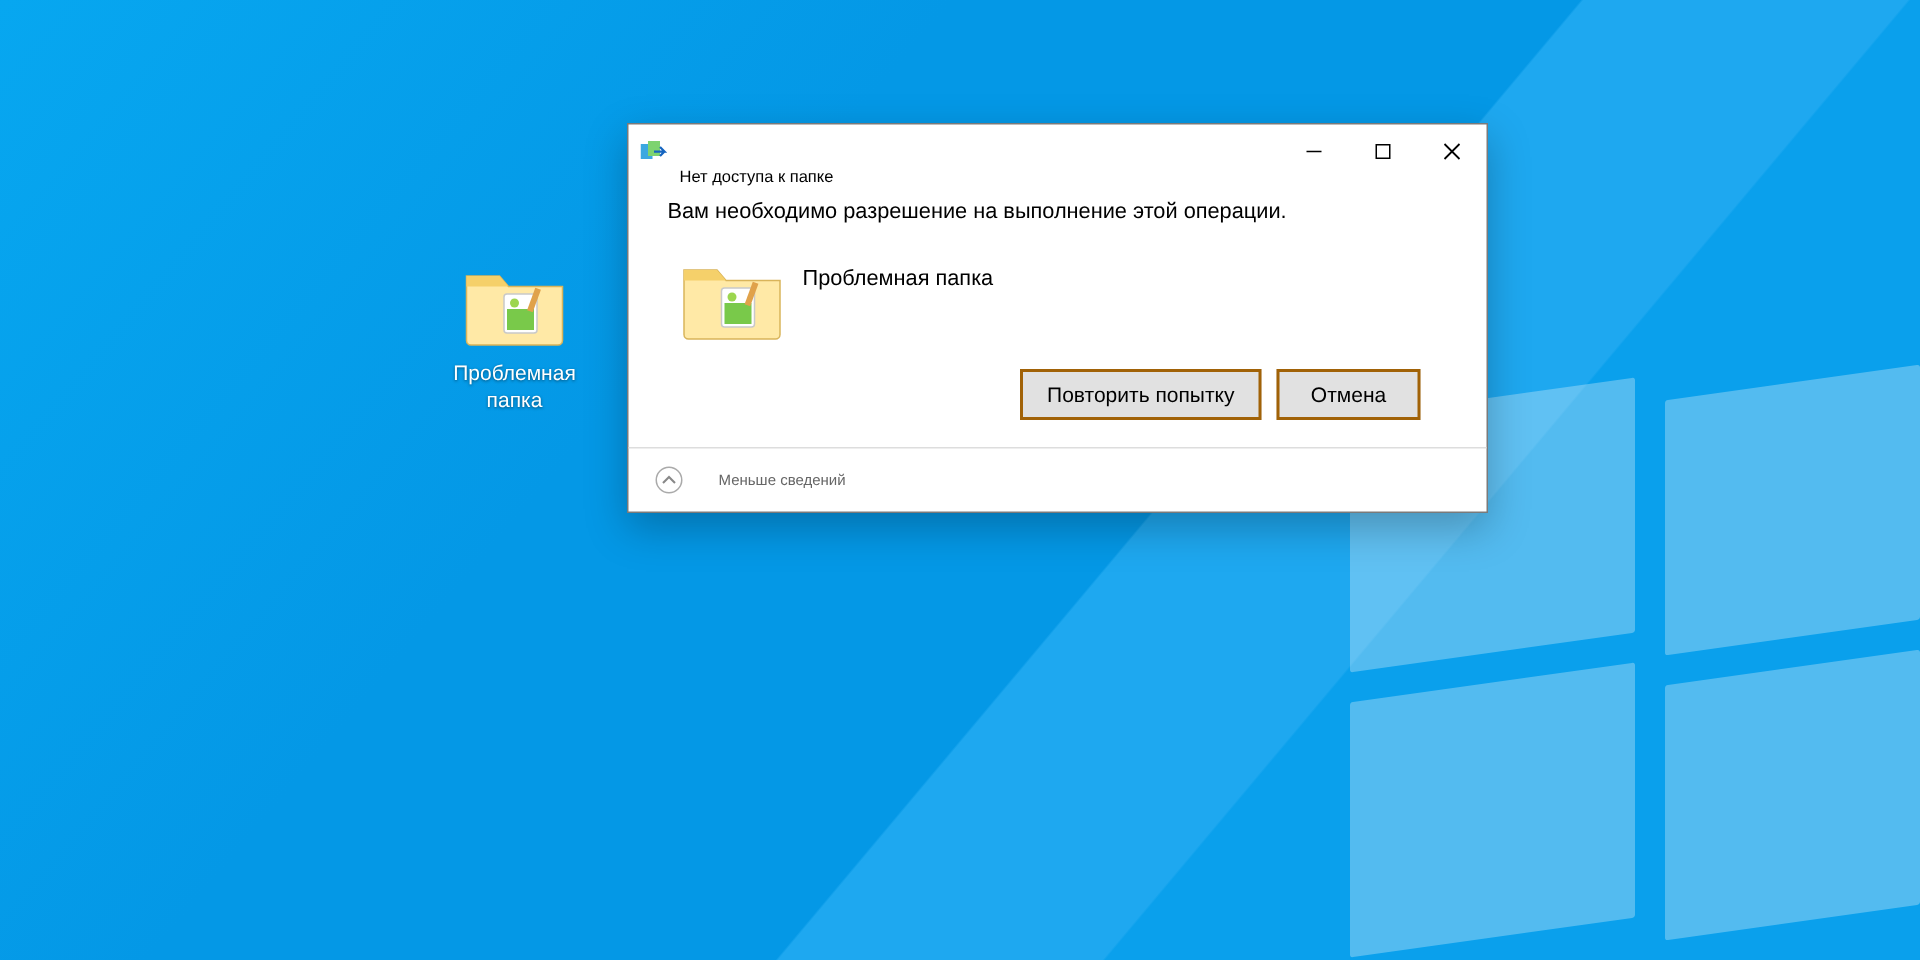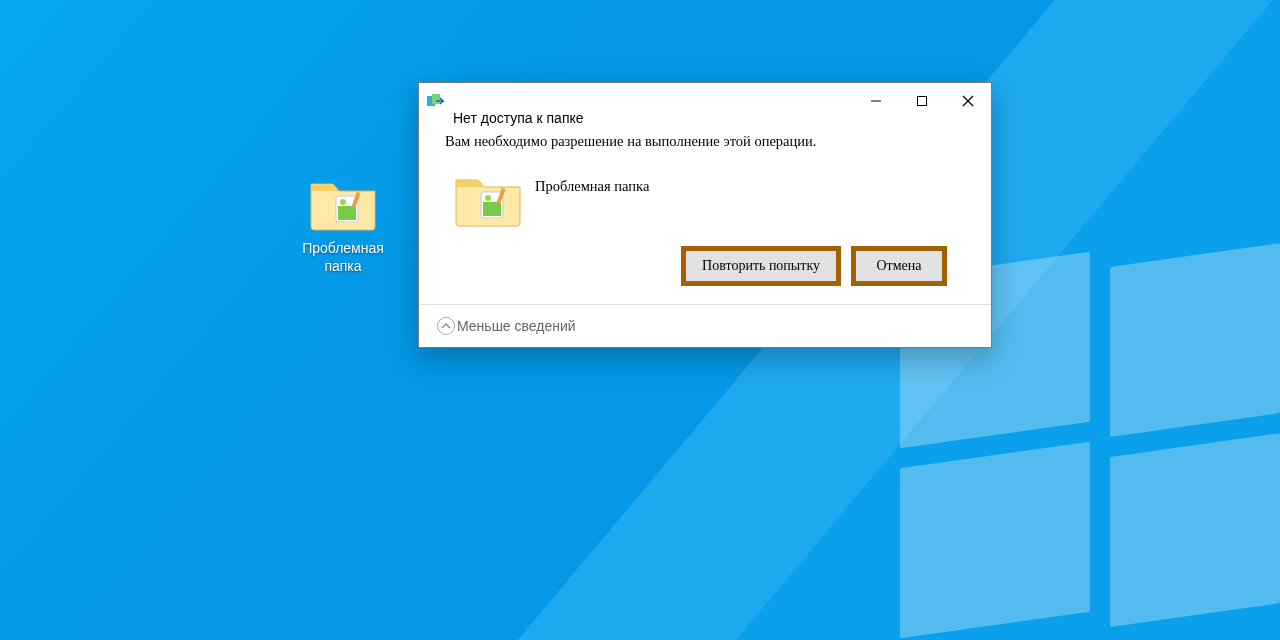--- a/index.html
+++ b/index.html
@@ -28,37 +28,37 @@
   .folder-svg { width:70px; height:60px; display:block; }
 
   .dialog {
     position: absolute; left: 418px; top: 82px; width: 574px;
     background: #fff; border: 1px solid #7a7a7a; box-shadow: 0 10px 26px rgba(0,0,0,.25);
   }
   .titlebar {
     height: 36px; display:flex; align-items:center; padding-left:8px;
   }
   .titlebar .appicon { width:18px; height:18px; margin-right:8px; position:relative;}
-  .titlebar .title { font-size: 14px; color:#000;margin-top:33px; }
+  .titlebar .title { font-size: 11px; color:#000;margin-top:33px; }
   .winbtns { margin-left:auto; display:flex; }
   .winbtn { width:46px; height:32px; display:flex; align-items:center; justify-content:center; cursor:pointer; }
   .winbtn svg { width:12px; height:12px; }
-  .content { padding: 12px 26px 0 26px; color:#000; font-size:14.5px; line-height:1.45;font-family:Liberation Serif, serif; }
+  .content { padding: 12px 26px 0 26px; color:#000; font-size:14.5px; line-height:1.45; }
   .content p { margin-bottom: 14px; }
   .folder-row { display:flex; align-items:flex-start; padding:4px 0 18px 8px;}
   .folder-row .thumb { width:66px; height:58px; margin-right:16px; flex-shrink:0;}
   .folder-row .meta { font-size:14.5px; line-height:1.4; padding-top:6px;}
   .btnrow { display:flex; justify-content:flex-end; gap:10px; padding: 0 18px 18px 0;}
   .btn {
-    min-width:96px; padding:5px 16px; font-size:14px; background:#e1e1e1; border:5px solid #a16207;
+    min-width:96px; padding:5px 16px; font-size:14px; background:#e1e1e1; border:2px solid #a16207;
     cursor:pointer; text-align:center;
   }
   .divider { border-top:1px solid #ddd; }
   .details-toggle {
-    display:flex; align-items:center; gap:2px; padding:12px 18px; color:#666; font-size:14px; cursor:pointer;text-align:right;
+    display:flex; align-items:center; gap:24px; padding:12px 18px; color:#666; font-size:10px; cursor:pointer;text-align:right;
   }
   .chev {
     width:18px; height:18px; border:1.5px solid #aaa; border-radius:50%;
     display:flex; align-items:center; justify-content:center;
   }
   .chev svg { width:10px; height:10px; }
 </style>
 </head>
 <body>
 

